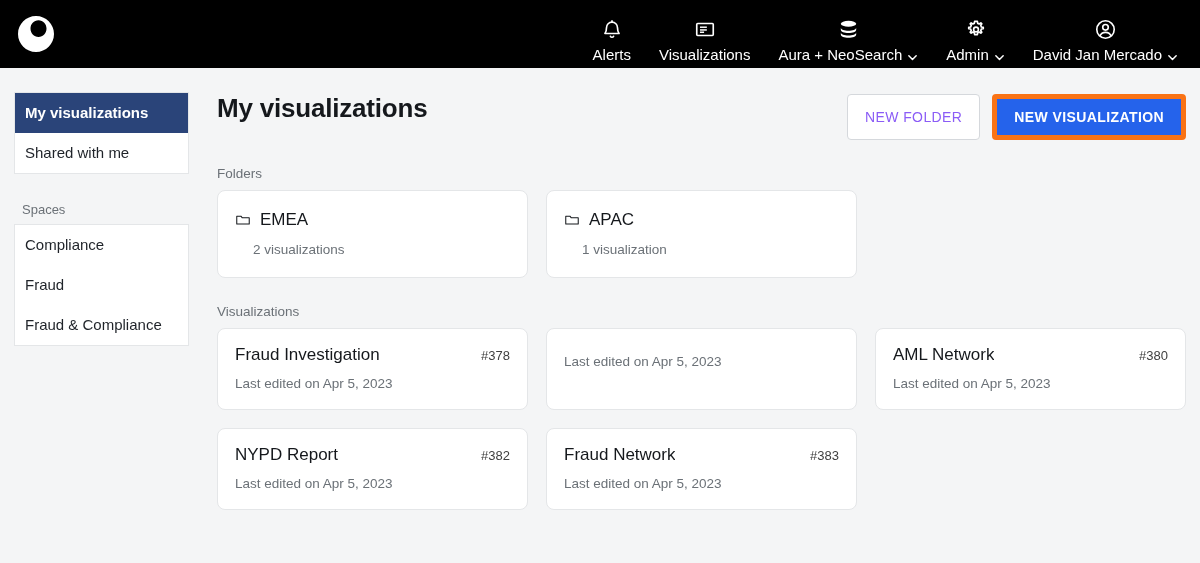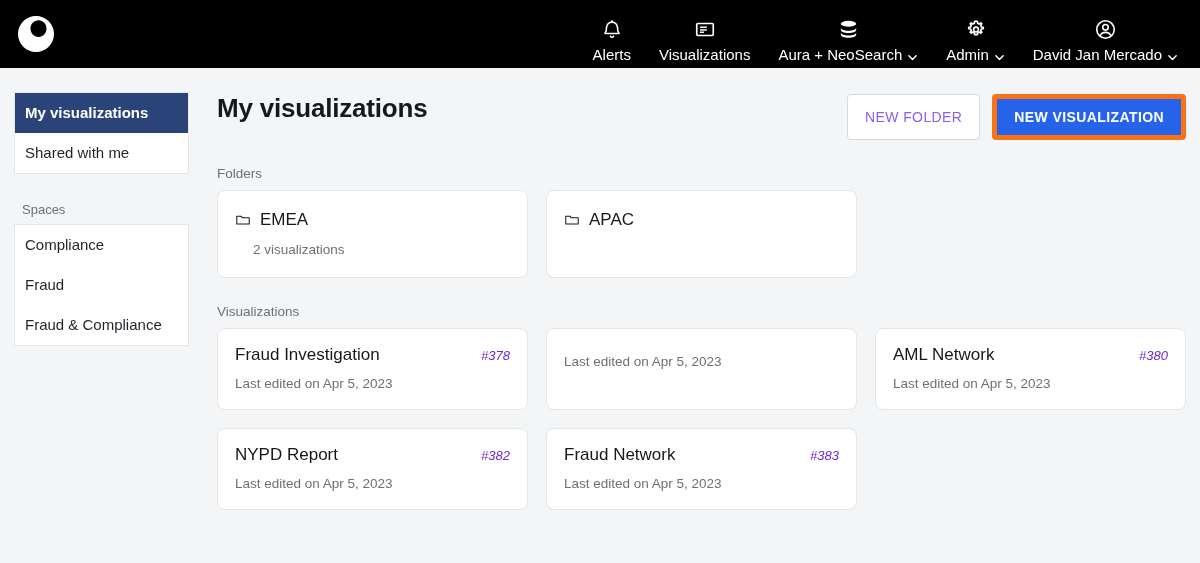--- a/index.html
+++ b/index.html
@@ -224,23 +224,22 @@
     font-size: 17px;
     line-height: 22px;
     color: #15181c;
     white-space: nowrap;
     overflow: hidden;
     text-overflow: ellipsis;
   }
 
   .card-id {
     font-size: 13px;
-    color: #6d28d9;
+    color: #404040;
     flex: 0 0 auto;
-    font-style: italic;
   }
 
   .card-sub {
     font-size: 13.5px;
     line-height: 18px;
     color: #6b7177;
     margin-top: 10px;
     padding-left: 18px;
   }
 
@@ -414,20 +413,21 @@
         <div class="card-title-row">
           <div class="card-title-left">
             <span class="folder-icon">
               <svg width="16" height="16" viewBox="0 0 20 20" fill="none" stroke="#15181c" stroke-width="1.3" stroke-linejoin="round">
                 <path d="M2.2 5.2 h5.2 l1.5 1.9 h8.9 v7.9 h-15.6 Z"></path>
               </svg>
             </span>
             <span class="card-title">APAC</span>
           </div>
         </div>
+        <div class="card-sub">1 visualization</div>
       </div>
 
       <div></div>
     </div>
 
     <div class="section-label">Visualizations</div>
     <div class="card-grid">
 
       <div class="card">
         <div class="card-title-row">

